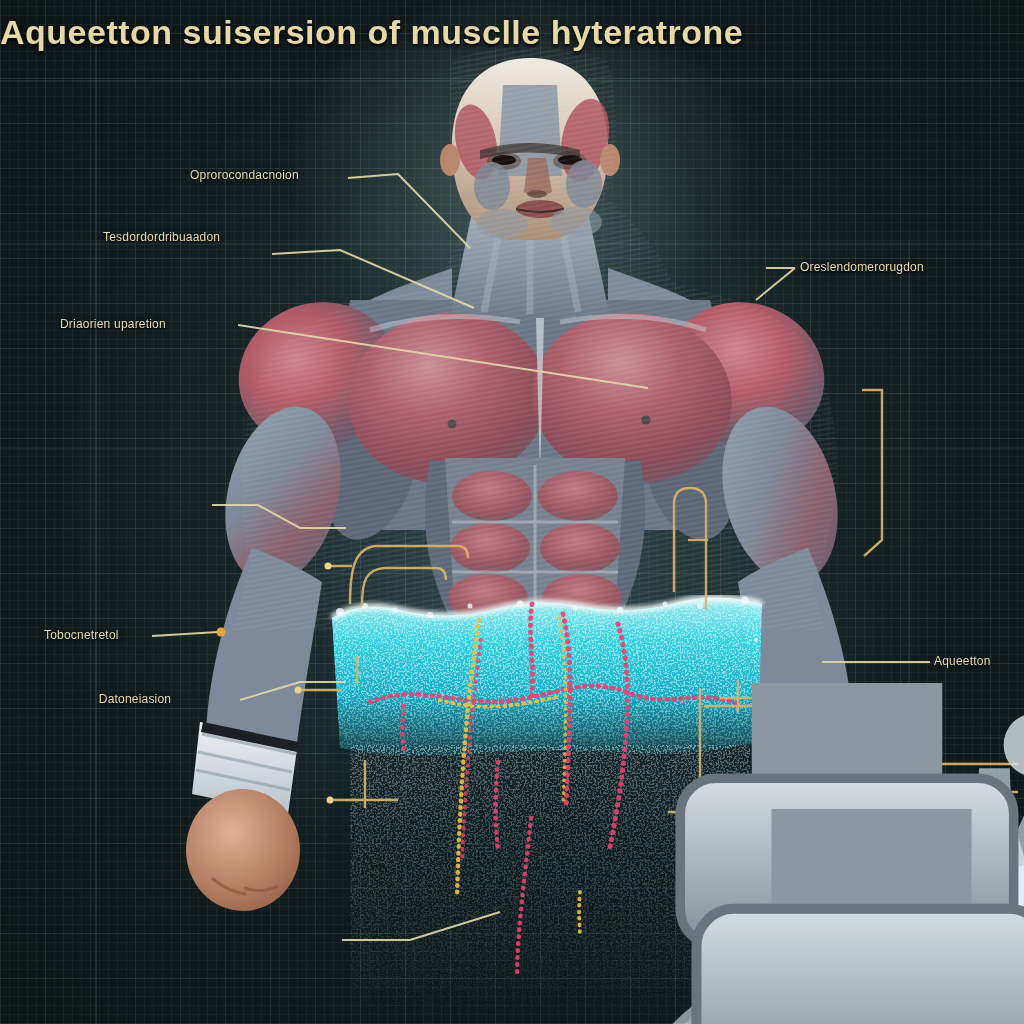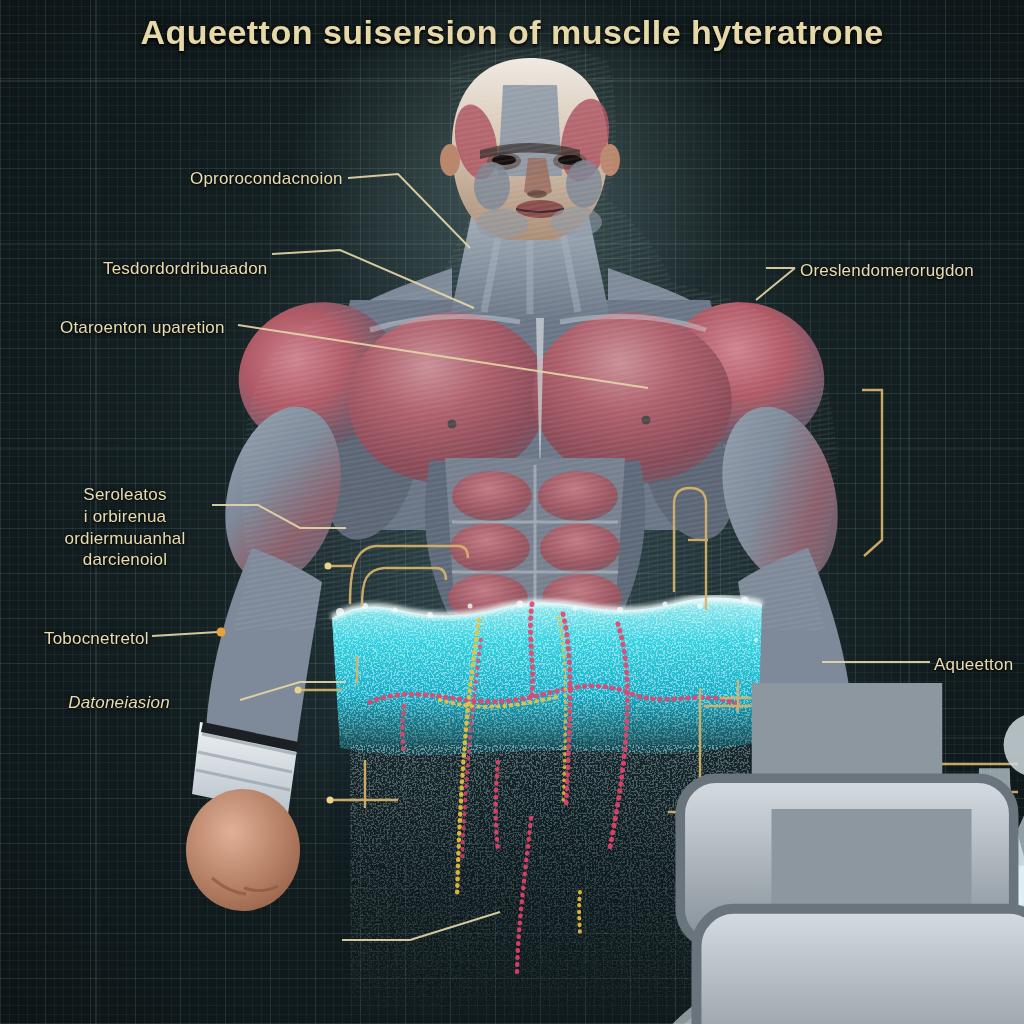--- a/index.html
+++ b/index.html
@@ -11,24 +11,24 @@
       radial-gradient(ellipse 470px 310px at 545px 660px, rgba(62,105,115,.32), rgba(62,105,115,0) 75%),
       radial-gradient(ellipse 900px 900px at 512px 480px, #1d2c2f 0%, #111b1d 55%, #0a1012 100%);}
   .grid{position:absolute;inset:0;
     background-image:
       repeating-linear-gradient(0deg, rgba(165,205,205,.055) 0 1px, transparent 1px 9px),
       repeating-linear-gradient(90deg, rgba(165,205,205,.055) 0 1px, transparent 1px 9px),
       repeating-linear-gradient(0deg, rgba(185,225,225,.075) 0 1px, transparent 1px 45px),
       repeating-linear-gradient(90deg, rgba(185,225,225,.075) 0 1px, transparent 1px 45px);}
   .gl{position:absolute;background:rgba(195,230,230,.10);}
   svg.scene{position:absolute;inset:0;}
-  .title{position:absolute;top:13px;left:0;width:100%;text-align:center;
+  .title{position:absolute;top:13px;left:0;width:100%;text-align:left;
     font-weight:bold;font-size:34px;letter-spacing:.5px;color:#e7d8a8;
     text-shadow:0 2px 3px rgba(0,0,0,.95),0 0 12px rgba(0,0,0,.55);}
-  .lbl{position:absolute;color:#e9dcae;font-size:17px;line-height:1.28;
+  .lbl{position:absolute;color:#e9dcae;font-size:12px;line-height:1.28;
     text-shadow:0 1px 2px rgba(0,0,0,.9),0 0 6px rgba(0,0,0,.5);
     letter-spacing:.2px;white-space:nowrap;}
   .lbl span{display:block;}
   .lbl.center{text-align:center;}
 </style>
 </head>
 <body>
 
 <div class="stage">
   <div class="grid"></div>
@@ -319,36 +319,30 @@
       <path d="M822,662 H930"></path>
     </g>
     <circle cx="221" cy="632" r="4.5" fill="#e8a23c"></circle>
   </svg>
 
   <div class="title">Aqueetton suisersion of musclle hyteratrone</div>
 
   <div class="lbl" style="left:190px;top:168px;">
     <span>Oprorocondacnoion</span>
   </div>
-  <div class="lbl" style="left:103px;top:258px;">
+  <div class="lbl" style="left:103px;top:230px;">
     <span>Tesdordordribuaadon</span>
   </div>
   <div class="lbl" style="left:60px;top:317px;">
-    <span>Otaroenton uparetion</span>
-  </div>
-  <div class="lbl center" style="left:40px;top:484px;width:170px;">
-    <span>Seroleatos</span>
-    <span>i orbirenua</span>
-    <span>ordiermuuanhal</span>
-    <span>darcienoiol</span>
+    <span>Driaorien uparetion</span>
   </div>
   <div class="lbl" style="left:44px;top:628px;">
     <span>Tobocnetretol</span>
   </div>
-  <div class="lbl center" style="left:14px;top:692px;width:210px;font-style:italic;">
+  <div class="lbl center" style="left:30px;top:692px;width:210px;">
     <span>Datoneiasion</span>
   </div>
   <div class="lbl" style="left:800px;top:260px;">
     <span>Oreslendomerorugdon</span>
   </div>
   <div class="lbl" style="left:934px;top:654px;">
     <span>Aqueetton</span>
   </div>
 </div>
 

